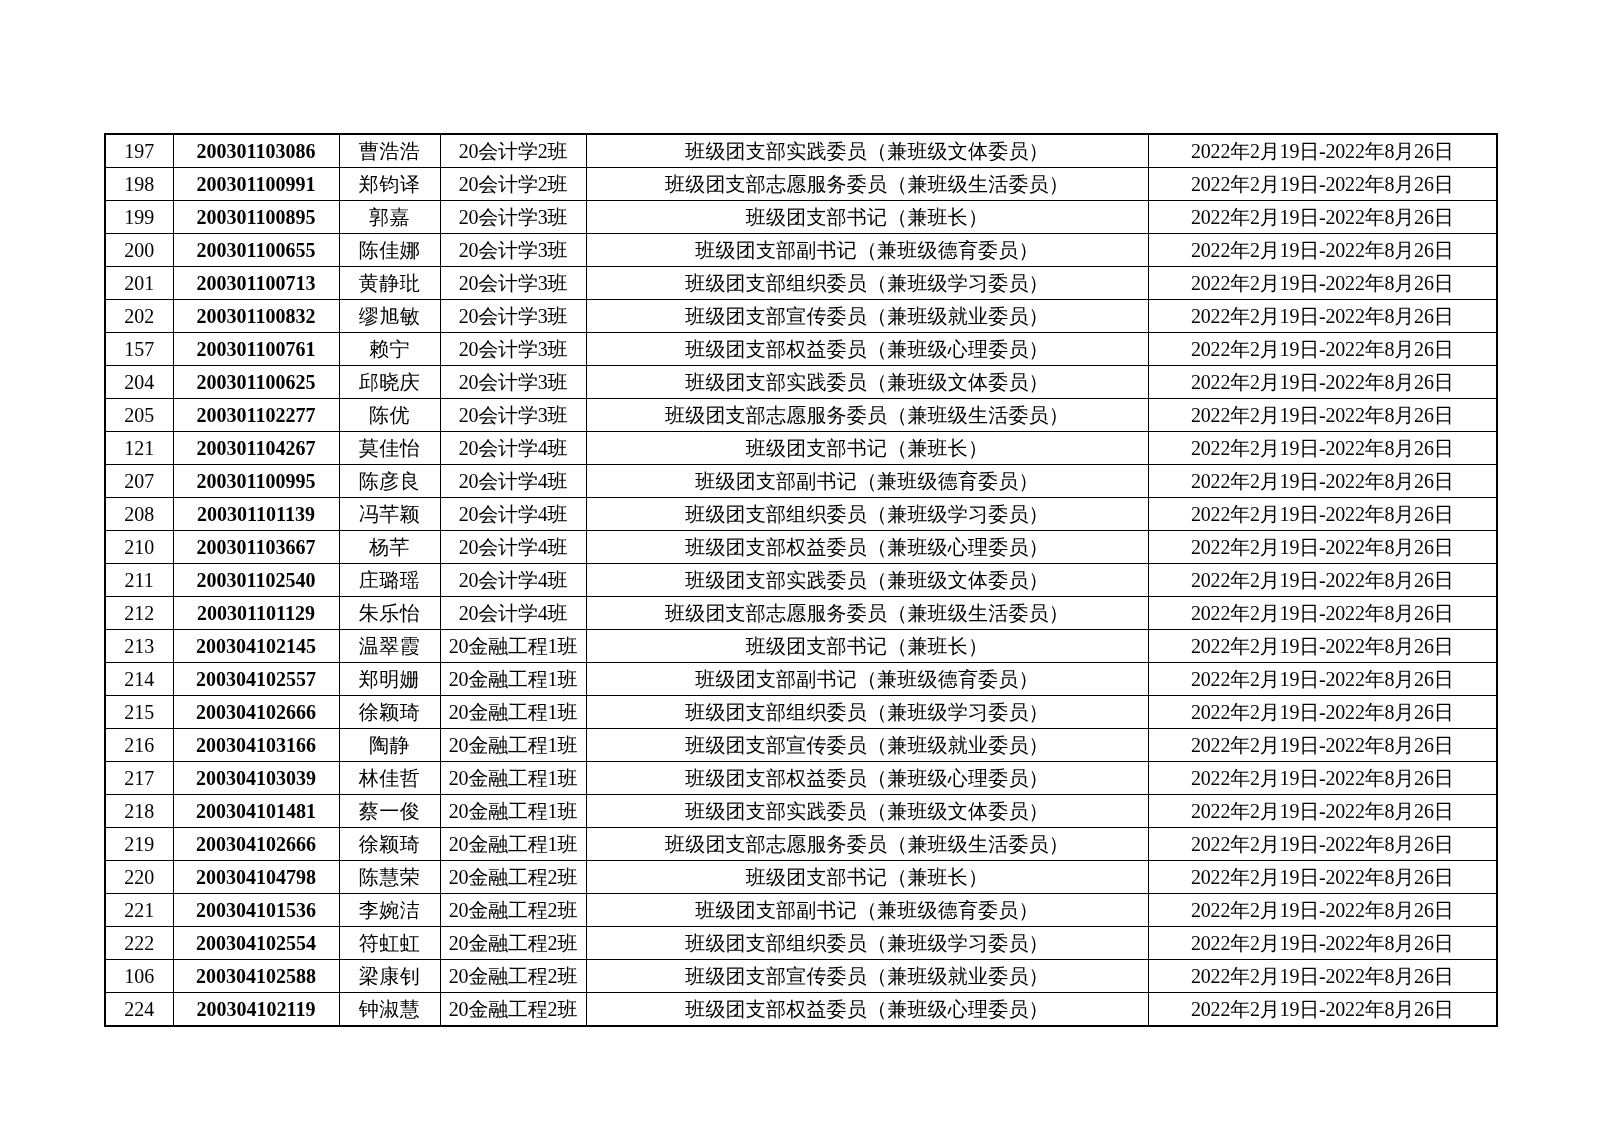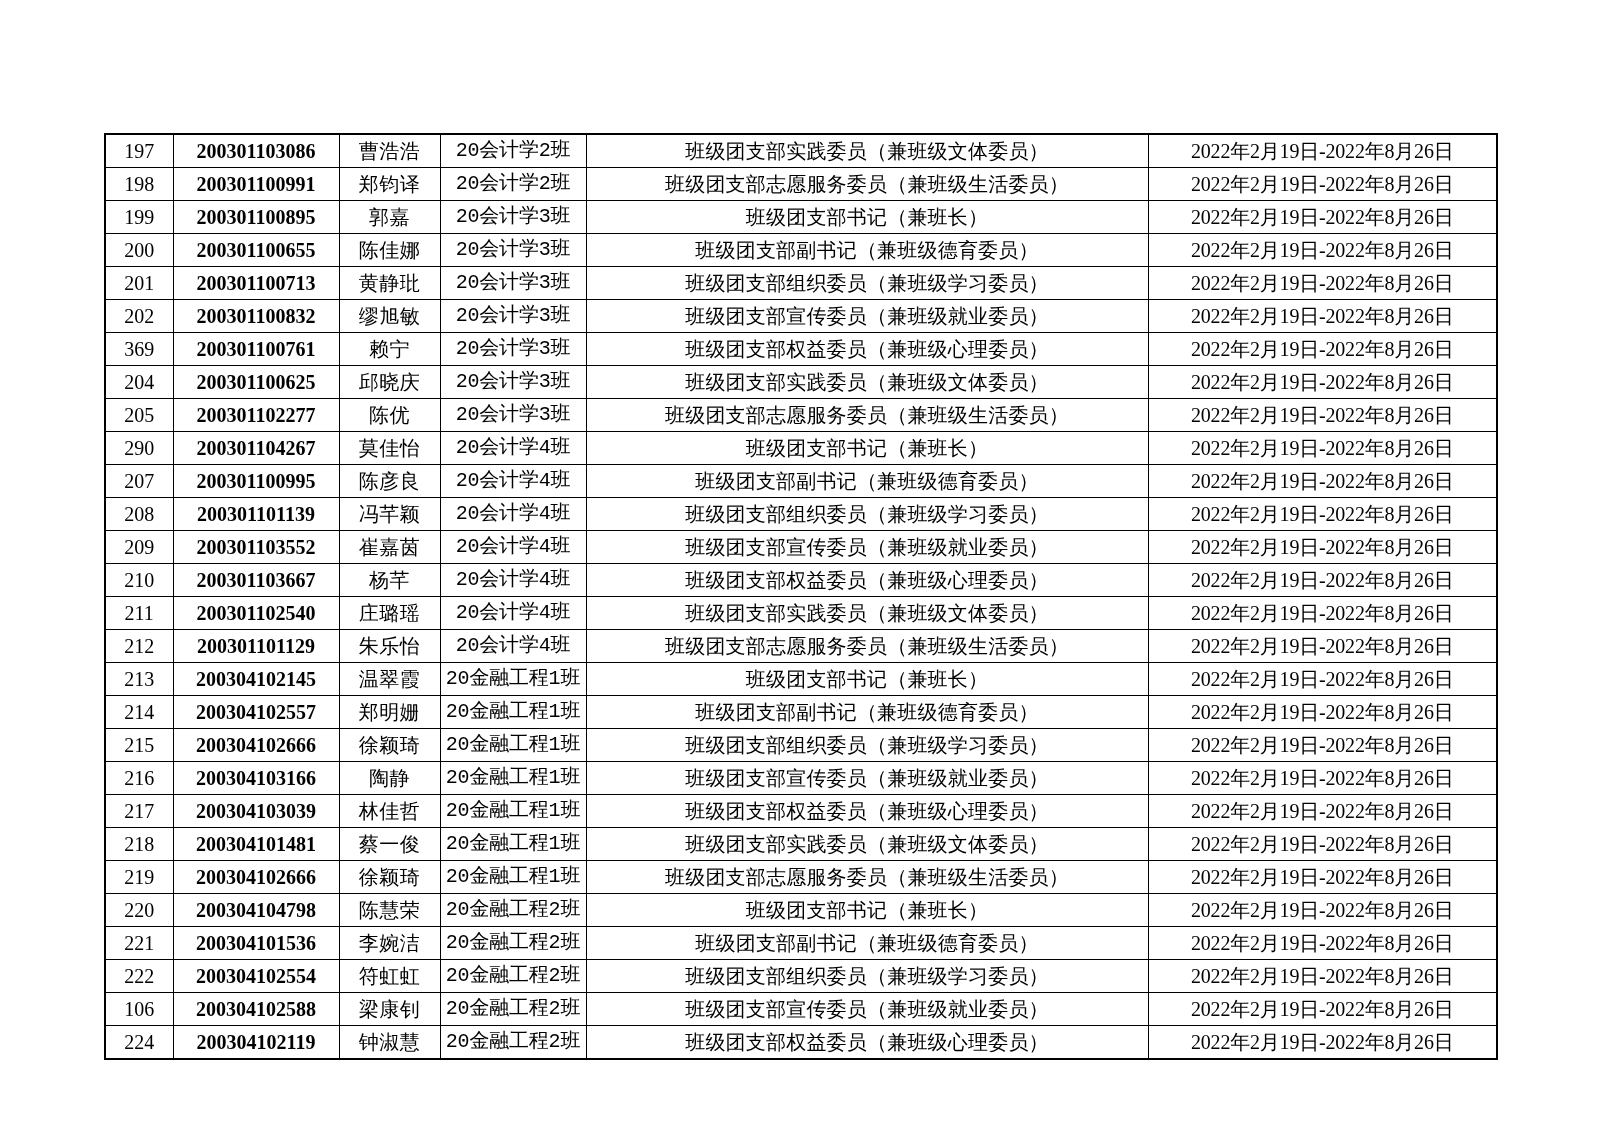--- a/index.html
+++ b/index.html
@@ -46,21 +46,21 @@
   col.c-index  { width: 68px; }
   col.c-sid    { width: 166px; }
   col.c-name   { width: 101px; }
   col.c-class  { width: 146px; }
   col.c-post   { width: 562px; }
   col.c-period { width: 349px; }
 
   td.index  { font-size: 21px; }
   td.sid    { font-size: 21px; font-weight: bold; }
   td.name   { font-size: 21px; letter-spacing: 0.5px; }
-  td.cls    { font-size: 20px; letter-spacing: -0.2px; font-family: Liberation Mono, monospace; }
+  td.cls    { font-size: 20px; letter-spacing: -0.2px; }
   td.post   { font-size: 21px; letter-spacing: 0.2px; }
   td.period { font-size: 17px; letter-spacing: -0.2px; }
 </style>
 </head>
 <body>
 
 <div class="page">
   <div class="table-wrap">
     <table class="roster">
       <colgroup>
@@ -114,21 +114,21 @@
           </tr>
           <tr>
             <td class="index">202</td>
             <td class="sid">200301100832</td>
             <td class="name">缪旭敏</td>
             <td class="cls">20会计学3班</td>
             <td class="post">班级团支部宣传委员（兼班级就业委员）</td>
             <td class="period">2022年2月19日-2022年8月26日</td>
           </tr>
           <tr>
-            <td class="index">369</td>
+            <td class="index">157</td>
             <td class="sid">200301100761</td>
             <td class="name">赖宁</td>
             <td class="cls">20会计学3班</td>
             <td class="post">班级团支部权益委员（兼班级心理委员）</td>
             <td class="period">2022年2月19日-2022年8月26日</td>
           </tr>
           <tr>
             <td class="index">204</td>
             <td class="sid">200301100625</td>
             <td class="name">邱晓庆</td>
@@ -138,49 +138,41 @@
           </tr>
           <tr>
             <td class="index">205</td>
             <td class="sid">200301102277</td>
             <td class="name">陈优</td>
             <td class="cls">20会计学3班</td>
             <td class="post">班级团支部志愿服务委员（兼班级生活委员）</td>
             <td class="period">2022年2月19日-2022年8月26日</td>
           </tr>
           <tr>
-            <td class="index">290</td>
+            <td class="index">121</td>
             <td class="sid">200301104267</td>
             <td class="name">莫佳怡</td>
             <td class="cls">20会计学4班</td>
             <td class="post">班级团支部书记（兼班长）</td>
             <td class="period">2022年2月19日-2022年8月26日</td>
           </tr>
           <tr>
             <td class="index">207</td>
             <td class="sid">200301100995</td>
             <td class="name">陈彦良</td>
             <td class="cls">20会计学4班</td>
             <td class="post">班级团支部副书记（兼班级德育委员）</td>
             <td class="period">2022年2月19日-2022年8月26日</td>
           </tr>
           <tr>
             <td class="index">208</td>
             <td class="sid">200301101139</td>
             <td class="name">冯芊颖</td>
             <td class="cls">20会计学4班</td>
             <td class="post">班级团支部组织委员（兼班级学习委员）</td>
-            <td class="period">2022年2月19日-2022年8月26日</td>
-          </tr>
-          <tr>
-            <td class="index">209</td>
-            <td class="sid">200301103552</td>
-            <td class="name">崔嘉茵</td>
-            <td class="cls">20会计学4班</td>
-            <td class="post">班级团支部宣传委员（兼班级就业委员）</td>
             <td class="period">2022年2月19日-2022年8月26日</td>
           </tr>
           <tr>
             <td class="index">210</td>
             <td class="sid">200301103667</td>
             <td class="name">杨芊</td>
             <td class="cls">20会计学4班</td>
             <td class="post">班级团支部权益委员（兼班级心理委员）</td>
             <td class="period">2022年2月19日-2022年8月26日</td>
           </tr>

